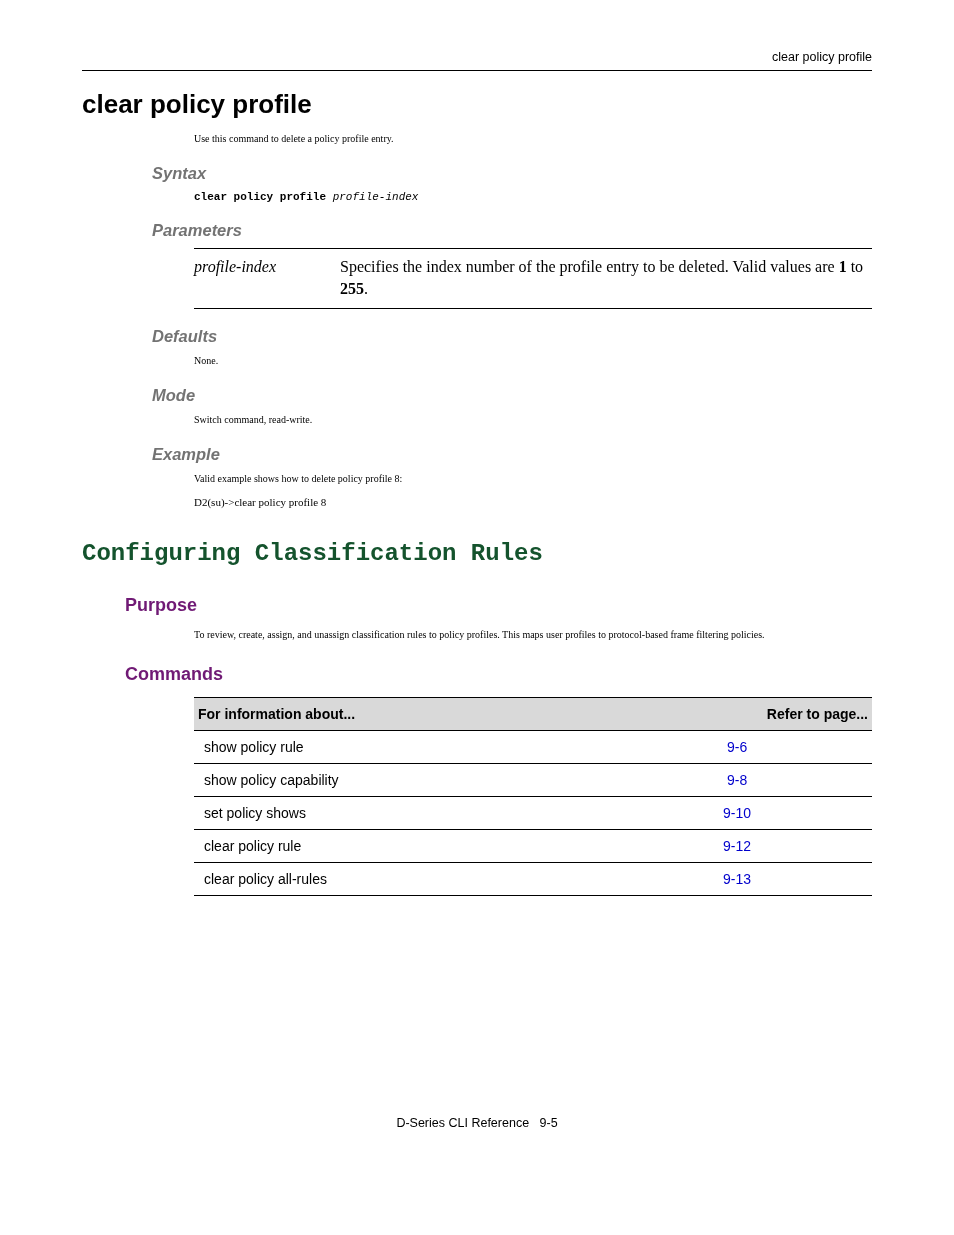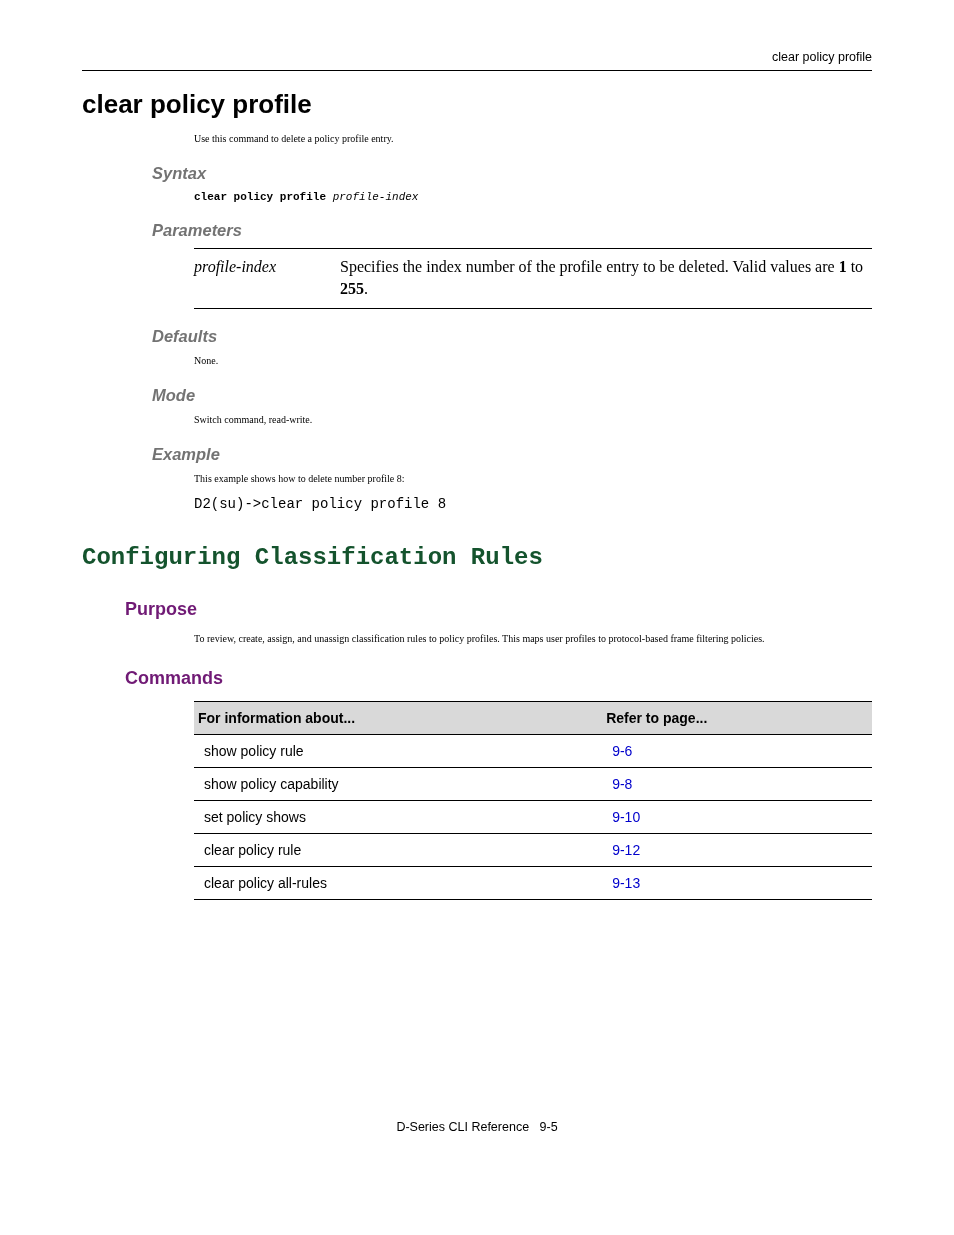--- a/index.html
+++ b/index.html
@@ -81,50 +81,50 @@
     line-height: 1.4;
   }
   .param-table td.param-name {
     font-style: italic;
     width: 140px;
     font-family: Georgia, 'Times New Roman', serif;
   }
   .param-table td .b { font-weight: bold; }
   .code-block {
     margin-left: 112px;
-    font-family: Liberation Mono, monospace;
-    font-size: 14px;
+    font-family: Liberation Serif, serif;
+    font-size: 11px;
     white-space: pre;
     margin-top: 6px;
   }
   .cmd-table {
     margin-left: 112px;
     border-collapse: collapse;
     width: calc(100% - 112px);
     font-family: Arial, Helvetica, sans-serif;
     font-size: 14px;
   }
   .cmd-table th {
     background: #d9d9d9;
     border-top: 1.5px solid #000;
     border-bottom: 1.5px solid #000;
     text-align: left;
     font-weight: bold;
     padding: 8px 4px;
   }
-  .cmd-table th.right { text-align: left; }
+  .cmd-table th.right { text-align: right; }
   .cmd-table td {
     border-bottom: 1px solid #000;
     padding: 8px 10px;
   }
   .cmd-table tr:last-child td {
     border-bottom: 1.5px solid #000;
   }
   .cmd-table td.page-ref {
-    text-align: left;
+    text-align: center;
     color: #0000cc;
   }
   .footer {
     text-align: center;
     font-family: Arial, Helvetica, sans-serif;
     font-size: 12.5px;
     margin-top: 220px;
     padding-right: 0;
   }
 </style>
@@ -157,21 +157,21 @@
   </tbody>
     </table>
 
   <div class="sub-label">Defaults</div>
   <p class="body-text">None.</p>
 
   <div class="sub-label">Mode</div>
   <p class="body-text">Switch command, read-write.</p>
 
   <div class="sub-label">Example</div>
-  <p class="body-text">This example shows how to delete number profile 8:</p>
+  <p class="body-text">Valid example shows how to delete policy profile 8:</p>
   <div class="code-block">D2(su)-&gt;clear policy profile 8</div>
 
   <h1 class="section-title">Configuring Classification Rules</h1>
 
   <h2 class="sub-teal">Purpose</h2>
   <p class="body-text">To review, create, assign, and unassign classification rules to policy profiles. This maps user profiles to protocol-based frame filtering policies.</p>
 
   <h2 class="sub-teal">Commands</h2>
   <table class="cmd-table">
     <thead>

